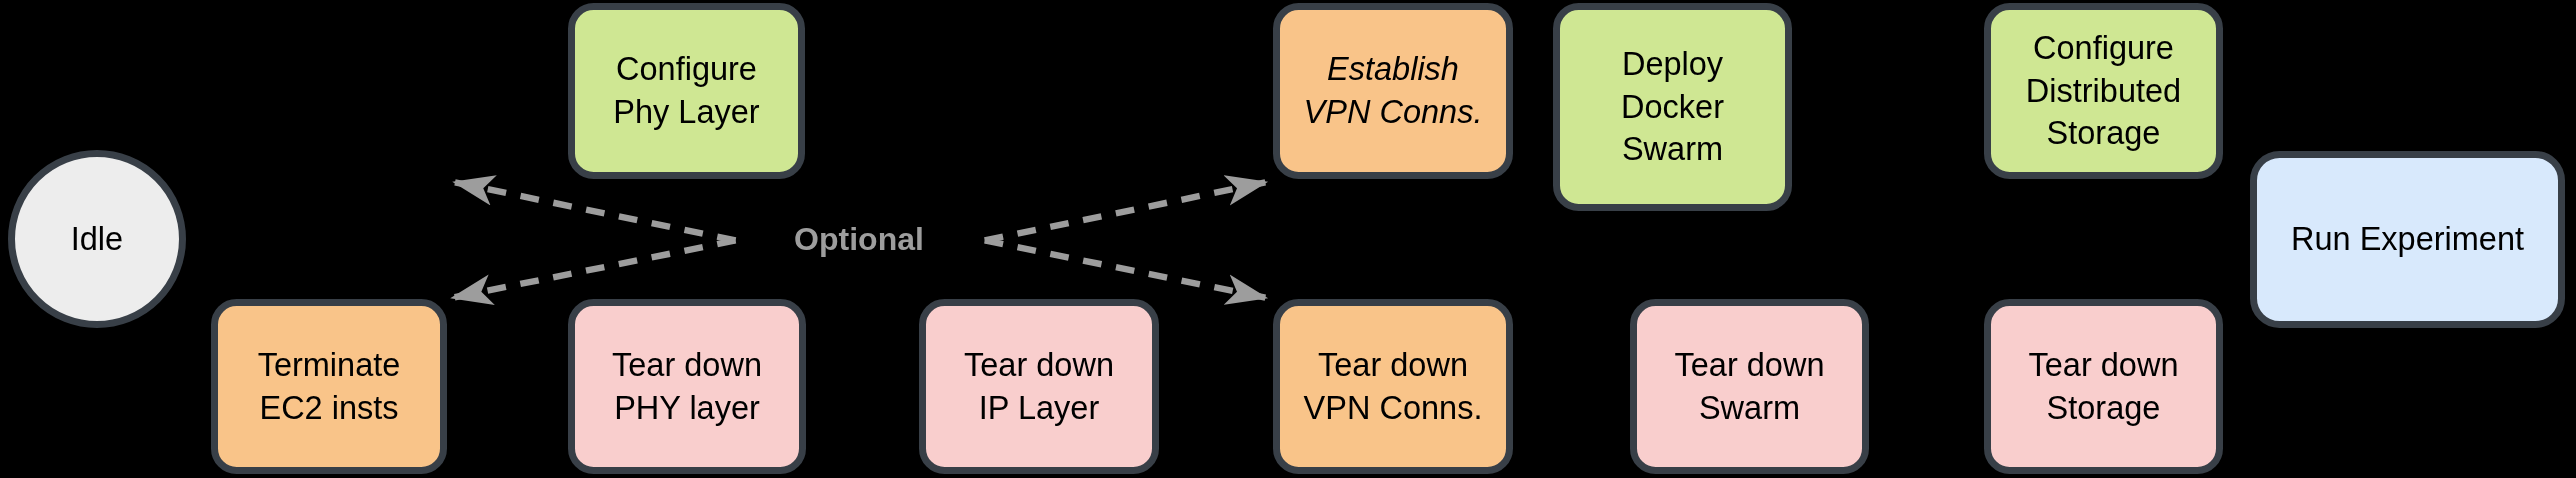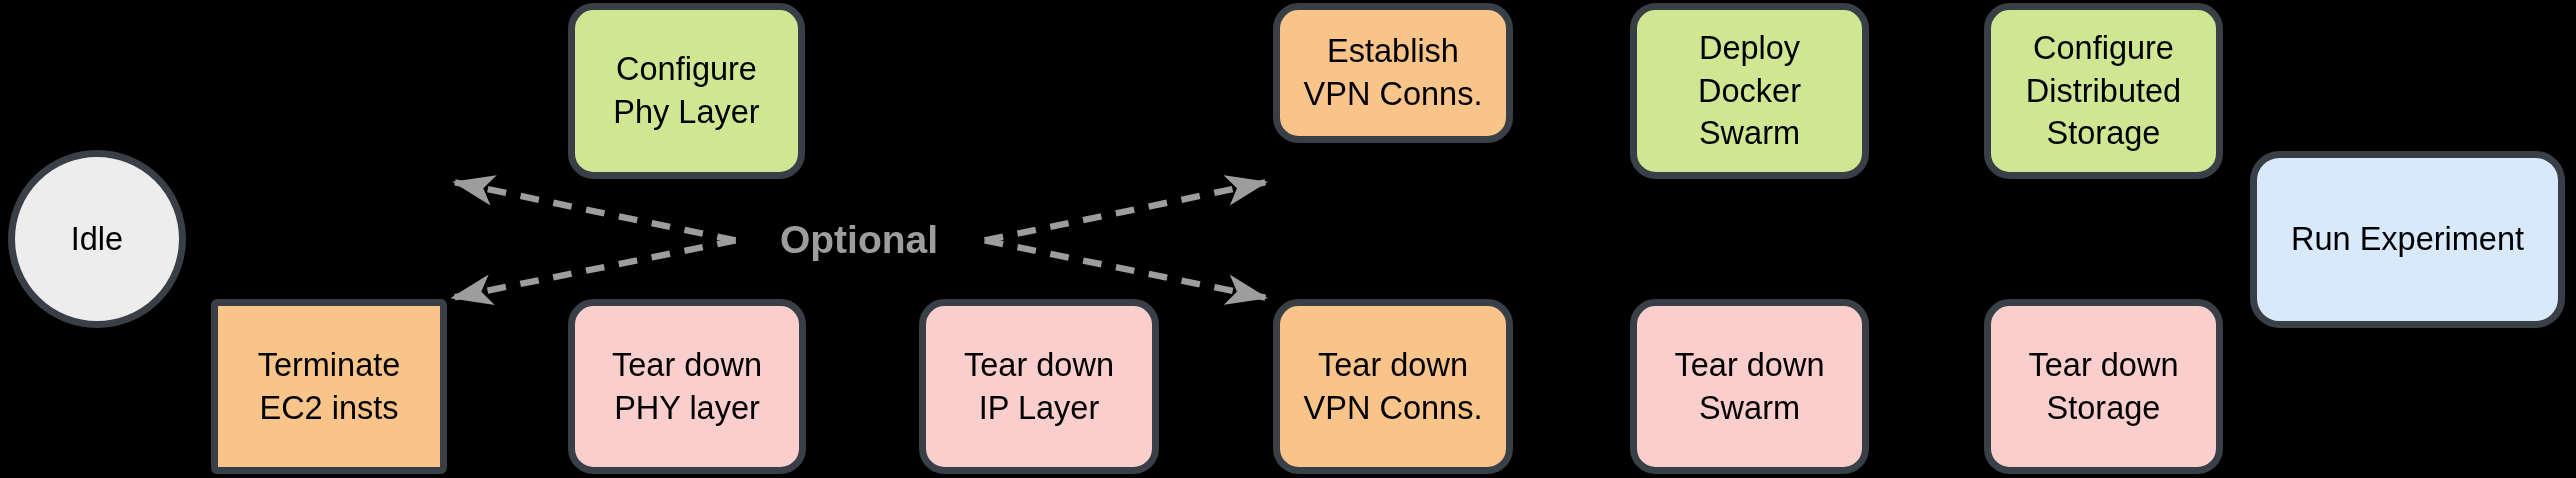--- a/index.html
+++ b/index.html
@@ -53,21 +53,21 @@
   .fill-gray   { background: var(--gray,   #ededed); }
   .optional-label {
     position: absolute;
     left: 746px;
     top: 210px;
     width: 226px;
     height: 59px;
     display: flex;
     align-items: center;
     justify-content: center;
-    font-size: 39px;
+    font-size: 32px;
     font-weight: bold;
     color: var(--arrow, #999999);
     letter-spacing: 0px;
   }
 </style>
 </head>
 <body>
 
 <div class="canvas">
 
@@ -80,30 +80,30 @@
     <line class="dash-line" x1="747" y1="244" x2="462" y2="185" marker-end="url(#arrowhead)"></line>
     <line class="dash-line" x1="747" y1="244" x2="460" y2="302" marker-end="url(#arrowhead)"></line>
     <line class="dash-line" x1="1000" y1="244" x2="1285" y2="185" marker-end="url(#arrowhead)"></line>
     <line class="dash-line" x1="1000" y1="244" x2="1285" y2="302" marker-end="url(#arrowhead)"></line>
   </svg>
 
   <div class="node circle fill-gray" style="left:7.9px; top:150px; width:178px; height:178px;">Idle</div>
 
   <div class="node fill-green" style="left:568px; top:3px; width:237px; height:176px;">Configure
 Phy Layer</div>
-  <div class="node fill-orange" style="left:1273px; top:3px; width:240px; height:140px;">Establish
+  <div class="node fill-orange" style="left:1273px; top:3px; width:240px; height:176px;font-style:italic;">Establish
 VPN Conns.</div>
-  <div class="node fill-green" style="left:1630px; top:3px; width:239px; height:176px;">Deploy
+  <div class="node fill-green" style="left:1553px; top:3px; width:239px; height:208px;">Deploy
 Docker
 Swarm</div>
   <div class="node fill-green" style="left:1984px; top:3px; width:239px; height:176px;">Configure
 Distributed
 Storage</div>
 
-  <div class="node fill-orange" style="left:211px; top:299px; width:236px; height:175px;border-radius:6px;">Terminate
+  <div class="node fill-orange" style="left:211px; top:299px; width:236px; height:175px;">Terminate
 EC2 insts</div>
   <div class="node fill-pink" style="left:568px; top:299px; width:238px; height:175px;">Tear down
 PHY layer</div>
   <div class="node fill-pink" style="left:919px; top:299px; width:240px; height:175px;">Tear down
 IP Layer</div>
   <div class="node fill-orange" style="left:1273px; top:299px; width:240px; height:175px;">Tear down
 VPN Conns.</div>
   <div class="node fill-pink" style="left:1630px; top:299px; width:239px; height:175px;">Tear down
 Swarm</div>
   <div class="node fill-pink" style="left:1984px; top:299px; width:239px; height:175px;">Tear down

